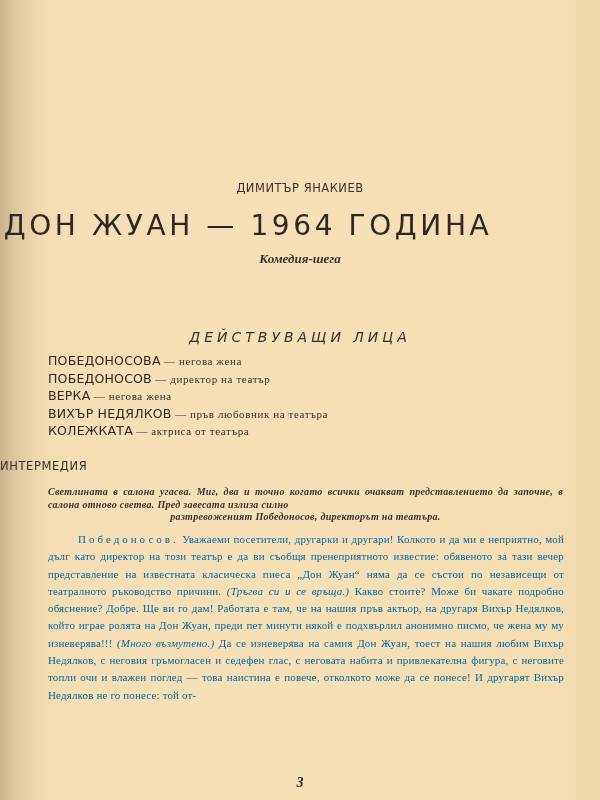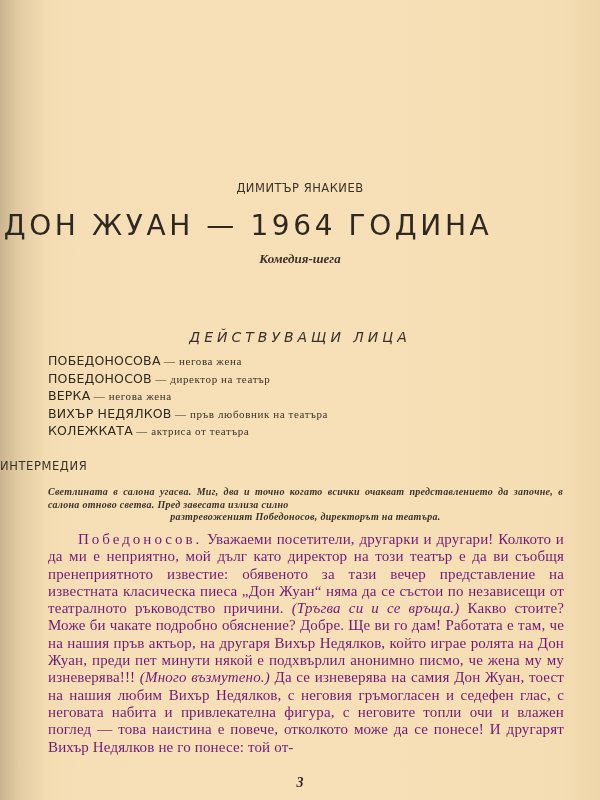--- a/index.html
+++ b/index.html
@@ -100,24 +100,24 @@
       letter-spacing: 0.3px;
       font-weight: bold;
     }
     .stage-direction .last {
       display: block;
       text-align: center;
     }
     .body-text {
       position: absolute;
       top: 500px; left: 48px; width: 516px;
-      font-size: 15px;
+      font-size: 11px;
       line-height: 17.3px;
       text-align: justify;
-      color: #701a75;
+      color: #0369a1;
       letter-spacing: 0.15px;
     }
     .body-text p { margin: 0; text-indent: 30px; }
     .speaker {
       letter-spacing: 3px;
     }
     .ital { font-style: italic; }
     .page-number {
       position: absolute;
       top: 744px; left: 0; width: 600px;

